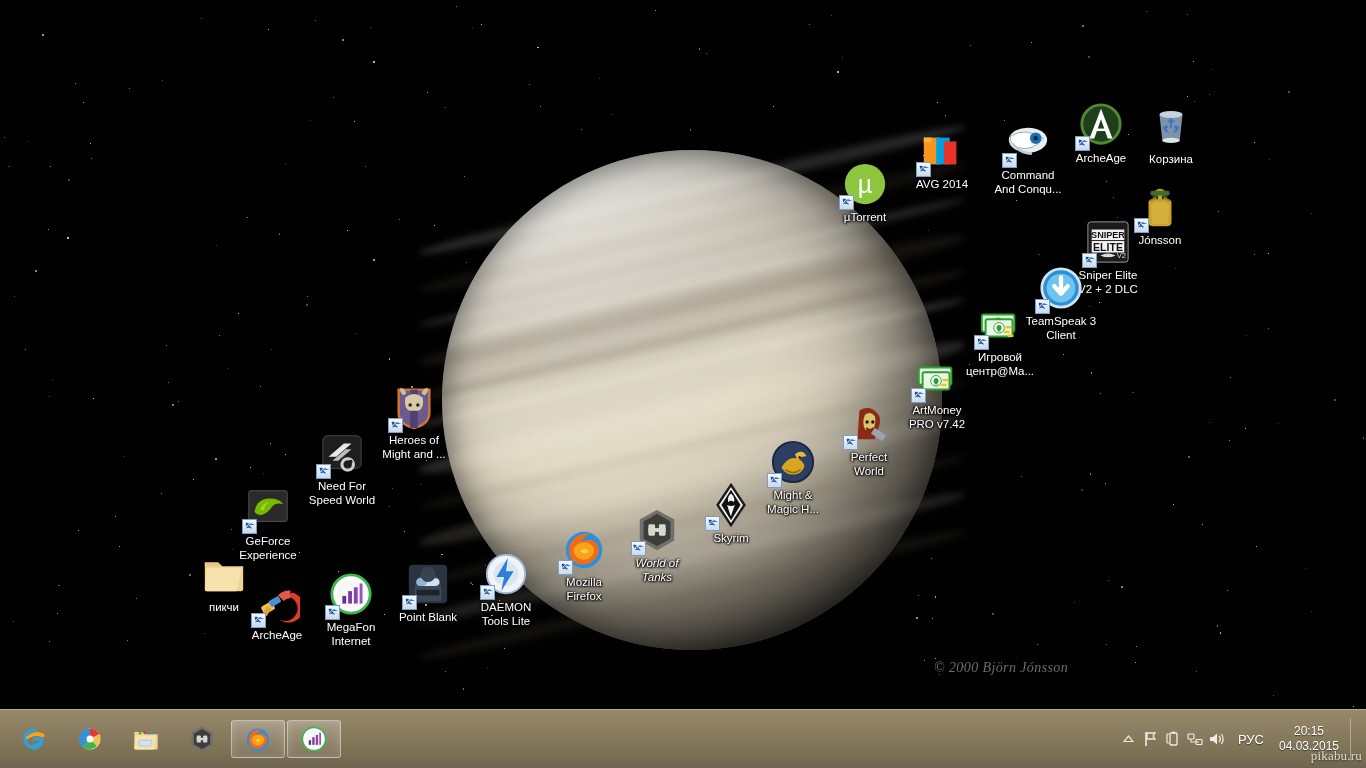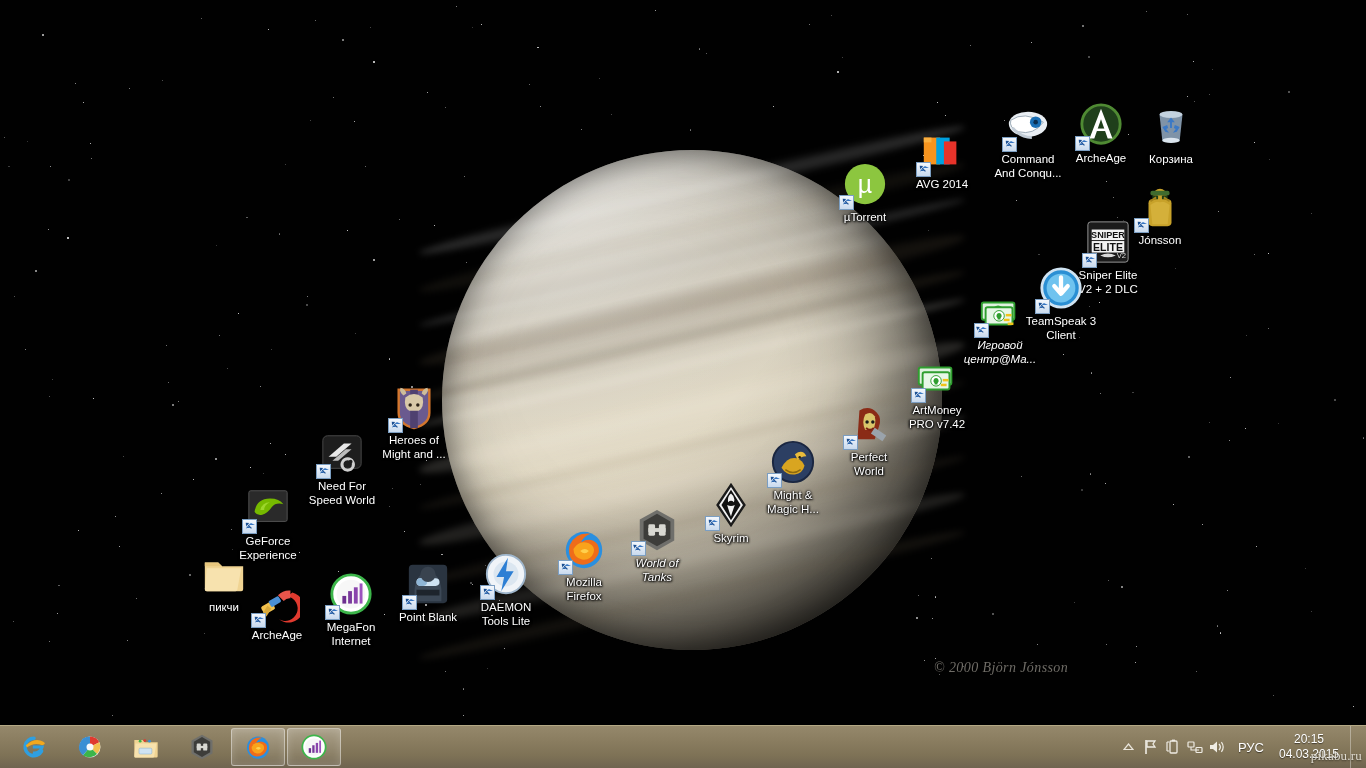--- a/index.html
+++ b/index.html
@@ -111,21 +111,21 @@
     clip-path:polygon(0% 100%, 0% 55%, 42% 55%, 42% 22%, 100% 22%, 55% 0%, 22% 28%, 42% 28%, 42% 32%, 10% 38%, 0% 70%);
   }
   .shortcut:after{
     content:"➚"; position:absolute; left:1px; top:-2px;
     font-size:11px; color:#1b4f92; line-height:15px;
     transform:scaleX(-1) rotate(0deg);
   }
 
   
   #taskbar{
-    position:absolute; left:0; right:0; bottom:0; height:43px;
+    position:absolute; left:0; right:0; bottom:0; height:59px;
     background:linear-gradient(180deg,#95886b 0%,#8a7d60 35%,#7e7256 70%,#6f6450 100%);
     border-top:1px solid #b4a985;
     display:flex; align-items:center;
   }
   #quicklaunch{ display:flex; align-items:center; height:100%; }
   .tbtn{
     position:relative; width:54px; height:38px; margin:0 1px;
     display:flex; align-items:center; justify-content:center;
   }
   .tbtn.active{
@@ -418,21 +418,21 @@
           <svg width="46" height="46" viewBox="0 0 48 48">
             <rect x="5" y="10" width="17" height="28" fill="#f7941e"></rect>
             <rect x="18" y="10" width="14" height="28" fill="#00a1e0"></rect>
             <rect x="26" y="14" width="13" height="24" fill="#e8332a"></rect>
             <rect x="5" y="10" width="8" height="5" fill="#fbb040"></rect>
           </svg>
           <span class="shortcut"></span>
         </div>
         <div class="lbl">AVG 2014</div>
       </div>
-      <div class="dicon" style="left: 986px; top: 102px;">
+      <div class="dicon" style="left: 986px; top: 118px;">
         <div class="art">
           <svg width="46" height="46" viewBox="0 0 48 48">
             <ellipse cx="24" cy="22" rx="20" ry="13" fill="#e9eef3"></ellipse>
             <path d="M6 18 q14 -10 34 2 q-10 14 -26 10 q-10 -4 -8 -12z" fill="#fff" stroke="#9aa8b5"></path>
             <circle cx="32" cy="20" r="6" fill="#1a6fb5"></circle>
             <circle cx="32" cy="20" r="2.4" fill="#0b2f52"></circle>
             <path d="M8 26 q8 10 20 10" stroke="#c2ccd6" stroke-width="3" fill="none"></path>
           </svg>
           <span class="shortcut"></span>
         </div>
@@ -499,21 +499,21 @@
           <svg width="46" height="46" viewBox="0 0 48 48">
             <circle cx="24" cy="24" r="20" fill="#2a8fd4"></circle>
             <circle cx="24" cy="24" r="20" fill="none" stroke="#cfe3f2" stroke-width="3"></circle>
             <circle cx="24" cy="24" r="15" fill="#6fc3ef"></circle>
             <path d="M24 13 v13 M17 22 l7 8 l7 -8" stroke="#fff" stroke-width="4.5" fill="none" stroke-linecap="round" stroke-linejoin="round"></path>
           </svg>
           <span class="shortcut"></span>
         </div>
         <div class="lbl">TeamSpeak 3<br>Client</div>
       </div>
-      <div class="dicon" style="left: 958px; top: 288px; font-style: italic;">
+      <div class="dicon" style="left: 958px; top: 300px;">
         <div class="art">
           <svg width="46" height="46" viewBox="0 0 48 48">
             <rect x="5" y="14" width="34" height="18" rx="2" fill="#dff2df" stroke="#2f9e2f" stroke-width="2"></rect>
             <circle cx="22" cy="23" r="5" fill="none" stroke="#2f9e2f" stroke-width="1.6"></circle>
             <rect x="9" y="19" width="28" height="18" rx="2" fill="#e7f7e7" stroke="#2f9e2f" stroke-width="2"></rect>
             <circle cx="23" cy="28" r="5.5" fill="#fff" stroke="#2f9e2f"></circle>
             <path d="M23 25 a3 3 0 0 1 1.5 5.4 v1.4 h-3 v-1.4 A3 3 0 0 1 23 25z" fill="#2f9e2f"></path>
             <rect x="30" y="26" width="6" height="2.6" fill="#f0c419"></rect>
             <rect x="28" y="31" width="6" height="2.6" fill="#f0c419"></rect>
             <rect x="32" y="35" width="6" height="2.6" fill="#f0c419"></rect>

